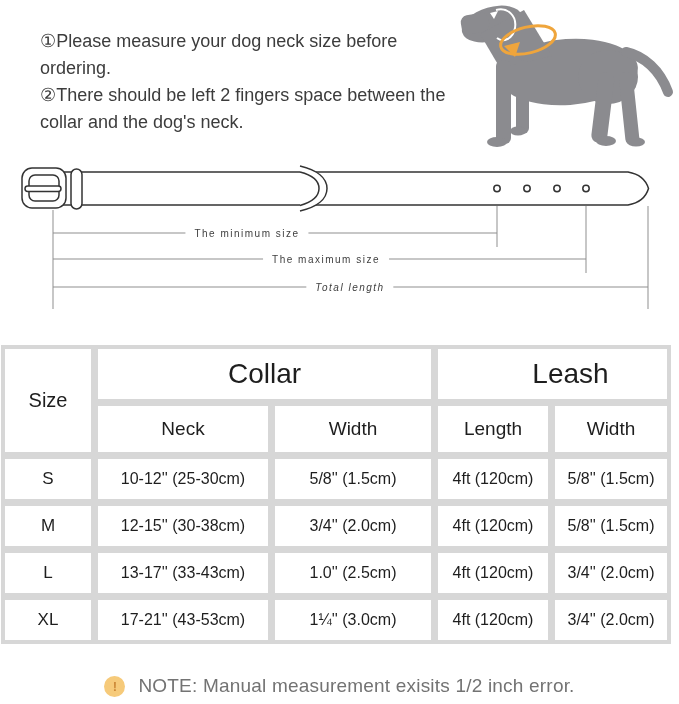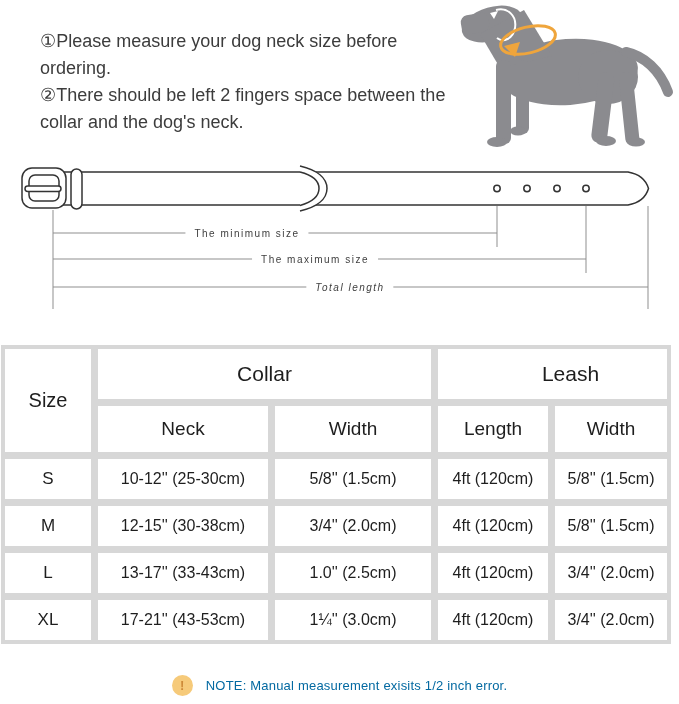--- a/index.html
+++ b/index.html
@@ -14,46 +14,46 @@
   
   .dog-figure{position:absolute;left:440px;top:0;width:239px;height:155px;}
   
   .collar-figure{position:absolute;left:0;top:150px;width:679px;height:165px;}
   .measure-label{
     position:absolute;transform:translateX(-50%);
     background:#ffffff;padding:0 9px;white-space:nowrap;
     font-size:10px;letter-spacing:1.5px;color:#404040;line-height:17px;
   }
   .lbl-min{left:247px;top:225px;}
-  .lbl-max{left:315px;top:251px;}
+  .lbl-max{left:326px;top:251px;}
   .lbl-total{left:350px;top:279px;font-style:italic;}
   
   .size-table{
     position:absolute;left:1px;top:345px;
     background:#d7d7d7;padding:4px;display:grid;gap:7px;
     grid-template-columns:86px 170px 156px 110px 112px;
     grid-template-rows:50px 46px 40px 40px 40px 40px;
   }
   .cell{background:#ffffff;display:flex;align-items:center;justify-content:center;
     color:#1e1e1e;font-size:16px;white-space:nowrap;}
   .cell-corner{grid-row:1 / span 2;grid-column:1;font-size:20px;}
-  .cell-group{font-size:21px;text-align:right;}
+  .cell-group{font-size:28px;text-align:right;}
   .cell-group-collar{grid-row:1;grid-column:2 / span 2;}
   .cell-group-leash{grid-row:1;grid-column:4 / span 2;padding-left:36px;}
   .cell-sub{font-size:19px;grid-row:2;}
   .sub-1{grid-column:2;} .sub-2{grid-column:3;} .sub-3{grid-column:4;} .sub-4{grid-column:5;}
   .r3{grid-row:3;} .r4{grid-row:4;} .r5{grid-row:5;} .r6{grid-row:6;}
   .cell-size{font-size:17px;}
   
   .note{position:absolute;left:0;right:0;top:675px;display:flex;align-items:center;
     justify-content:center;gap:13px;}
   .note-icon{width:21px;height:21px;border-radius:50%;background:#f6ca7a;
     display:flex;align-items:center;justify-content:center;
     color:#cd8a39;font-size:13px;font-weight:bold;line-height:21px;}
-  .note-text{font-size:13px;color:#0369a1;letter-spacing:.2px;}
+  .note-text{font-size:19px;color:#737373;letter-spacing:.2px;}
 </style>
 </head>
 <body>
 
 <div class="page">
 
   <div class="instructions">
     <p>①Please measure your dog neck size before ordering.</p>
     <p>②There should be left 2 fingers space between the collar and the dog's neck.</p>
   </div>

